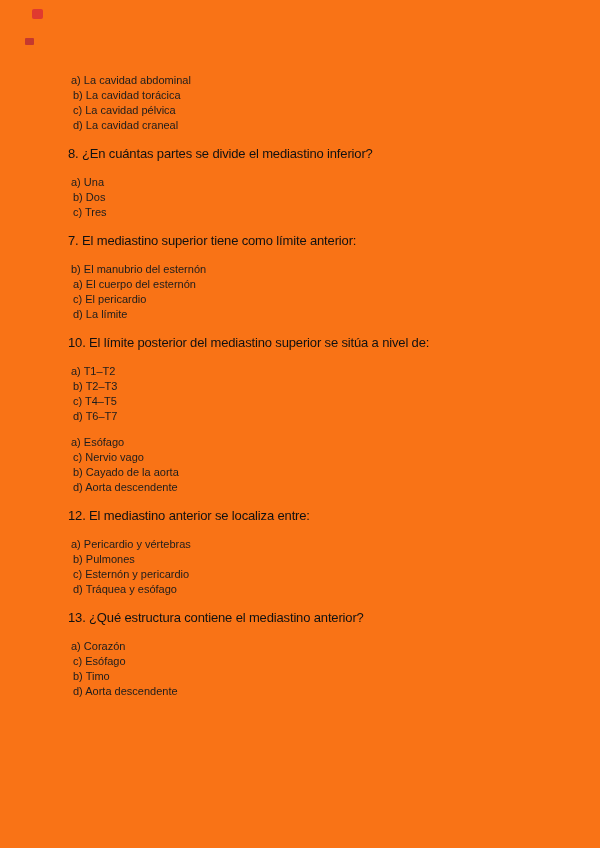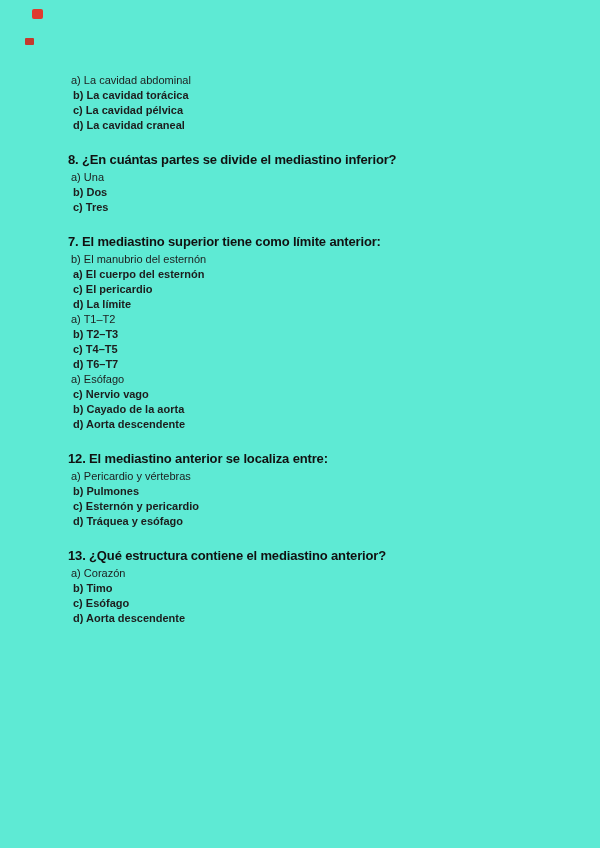--- a/index.html
+++ b/index.html
@@ -4,21 +4,21 @@
 <style>
   html, body {
     margin: 0;
     padding: 0;
     background: #ffffff;
   }
   .page {
     position: relative;
     width: 600px;
     height: 848px;
-    background: #5eead4;
+    background: #f97316;
     overflow: hidden;
     font-family: "Liberation Sans", sans-serif;
   }
   .red-mark {
     position: absolute;
     display: block;
   }
   .red-mark.m1 {
     left: 32px;
     top: 9px;
@@ -33,41 +33,41 @@
     height: 7px;
     border-radius: 1px;
   }
   .content {
     position: absolute;
     top: 73px;
     left: 71px;
     right: 49px;
   }
   .options {
+    margin-top: 11px;
   }
   .options.carryover {
     margin-top: 0;
   }
   .options div {
     font-size: 11px;
     line-height: 15px;
     color: #1d1d1d;
     white-space: nowrap;
   }
   .options div + div {
     padding-left: 2px;
-    font-weight: bold;
   }
   .q-title {
     font-size: 13px;
-    font-weight: bold;
+    font-weight: normal;
     line-height: 20px;
     letter-spacing: -0.15px;
     color: #111111;
-    margin: 17px 0 0 -3px;
+    margin: 11px 0 0 -3px;
     max-width: 480px;
   }
 </style>
 </head>
 <body>
 
 <div class="page">
   <span class="red-mark m1" style="background: rgb(224, 58, 47);"></span>
   <span class="red-mark m2" style="background: rgb(197, 57, 46);"></span>
 
@@ -92,20 +92,21 @@
     <h2 class="q-title">7. El mediastino superior tiene como límite anterior:</h2>
     <div class="options">
             <div>b) El manubrio del esternón</div>
             <div>a) El cuerpo del esternón</div>
             <div>c) El pericardio</div>
             <div>d) La límite</div>
           </div>
   </section>
 
   <section class="question">
+    <h2 class="q-title">10. El límite posterior del mediastino superior se sitúa a nivel de:</h2>
     <div class="options">
             <div>a) T1–T2</div>
             <div>b) T2–T3</div>
             <div>c) T4–T5</div>
             <div>d) T6–T7</div>
           </div>
   </section>
 
   <section class="question">
     <div class="options">
@@ -123,20 +124,20 @@
             <div>b) Pulmones</div>
             <div>c) Esternón y pericardio</div>
             <div>d) Tráquea y esófago</div>
           </div>
   </section>
 
   <section class="question">
     <h2 class="q-title">13. ¿Qué estructura contiene el mediastino anterior?</h2>
     <div class="options">
             <div>a) Corazón</div>
+            <div>c) Esófago</div>
             <div>b) Timo</div>
-            <div>c) Esófago</div>
             <div>d) Aorta descendente</div>
           </div>
   </section>
 </div>
   </div>
 </div>
 
 </body></html>

